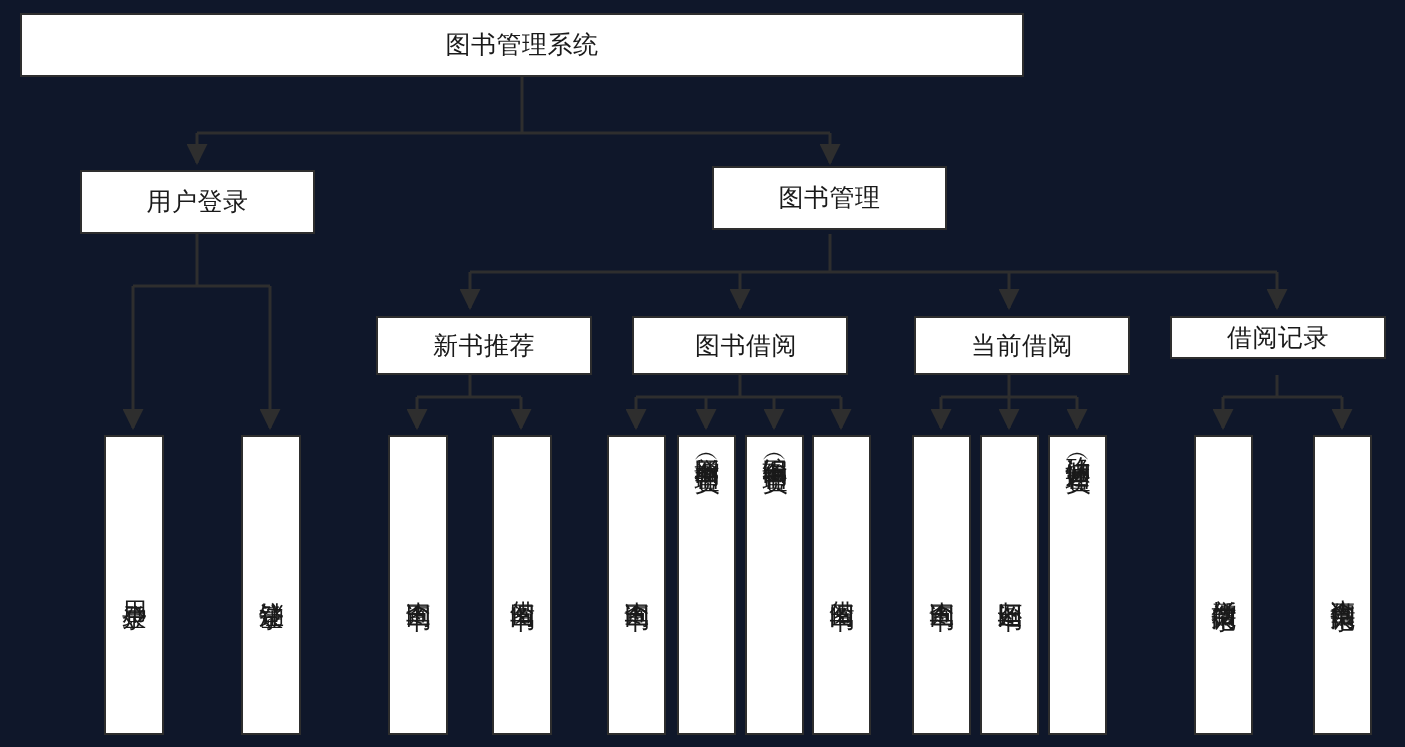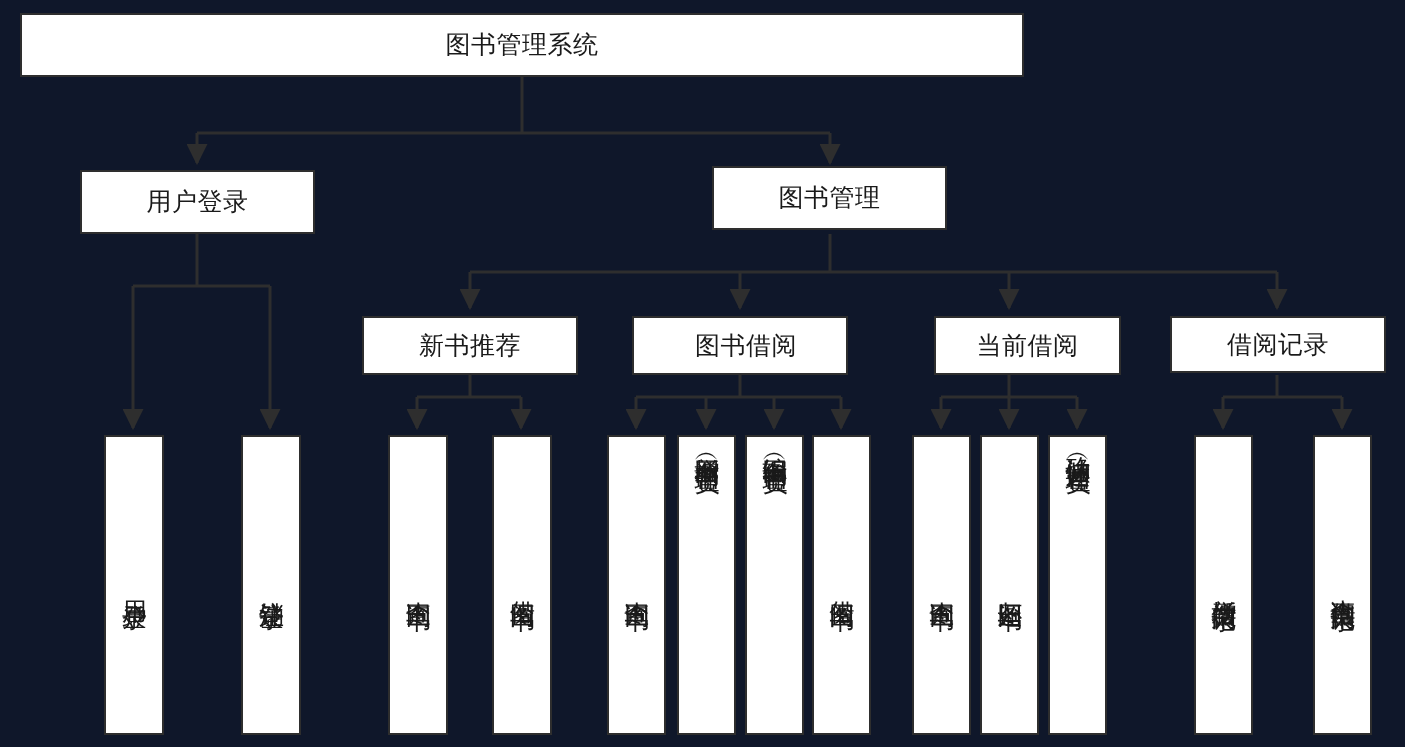--- a/index.html
+++ b/index.html
@@ -133,33 +133,33 @@
   </div>
 
   <div class="node horiz" style="left:80px; top:170px; width:235px; height:64px;">
     <span class="label">用户登录</span>
   </div>
 
   <div class="node horiz" style="left:712px; top:166px; width:235px; height:64px;">
     <span class="label">图书管理</span>
   </div>
 
-  <div class="node horiz" style="left:362px; top:316px; width:216px; height:59px;">
+  <div class="node horiz" style="left:376px; top:316px; width:216px; height:59px;">
     <span class="label">新书推荐</span>
   </div>
 
   <div class="node horiz" style="left:632px; top:316px; width:216px; height:59px;padding-left:12px;">
     <span class="label">图书借阅</span>
   </div>
 
-  <div class="node horiz" style="left:934px; top:316px; width:187px; height:59px;">
+  <div class="node horiz" style="left:914px; top:316px; width:216px; height:59px;">
     <span class="label">当前借阅</span>
   </div>
 
-  <div class="node horiz" style="left:1170px; top:316px; width:216px; height:57px;">
+  <div class="node horiz" style="left:1170px; top:316px; width:216px; height:43px;">
     <span class="label">借阅记录</span>
   </div>
 
   <div class="node vert centered" style="left:104px; top:435px; width:60px; height:300px;">
     <span class="label">用户登录</span>
   </div>
 
   <div class="node vert centered" style="left:241px; top:435px; width:60px; height:300px;">
     <span class="label">注销登录</span>
   </div>

